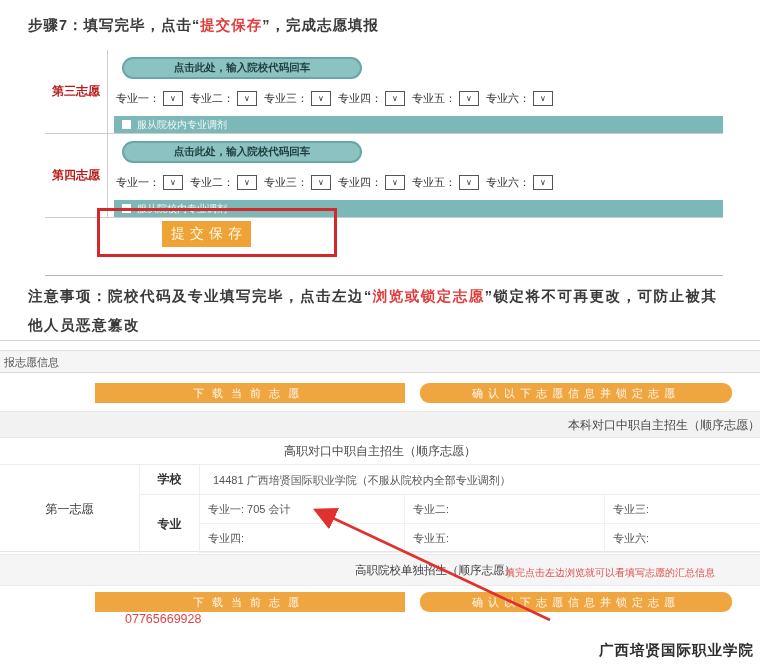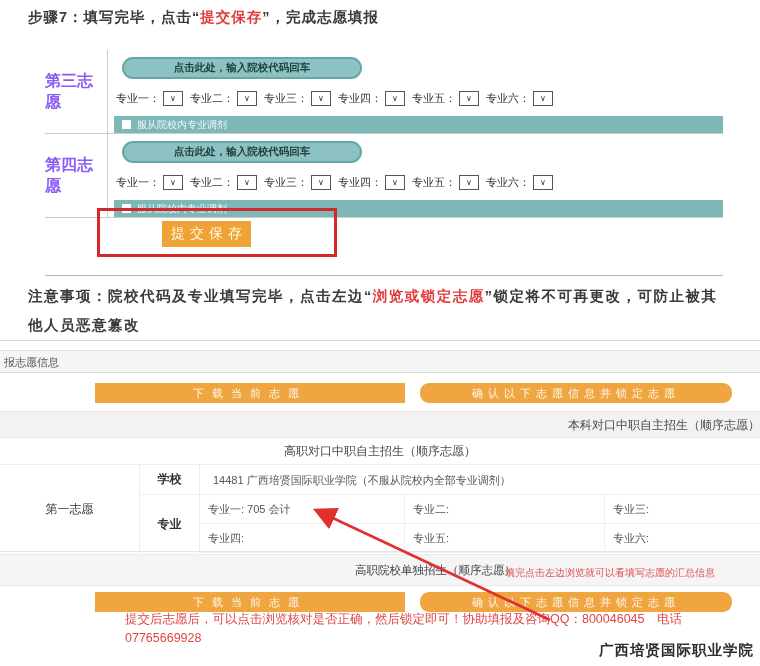--- a/index.html
+++ b/index.html
@@ -2,28 +2,28 @@
 <html><head>
 <meta charset="utf-8">
 <style>
   * { box-sizing: border-box; }
   html,body { margin:0; padding:0; background:#fff; }
   .page { position:relative; width:760px; height:666px; background:#fff;
           font-family:"Liberation Sans","DejaVu Sans",sans-serif; overflow:hidden; }
   .red { color:#e23b3b; }
 
   
-  .step-title { position:absolute; left:28px; top:8px; margin:0; font-size:14.5px;
+  .step-title { position:absolute; left:28px; top:16px; margin:0; font-size:14.5px;
                 font-weight:bold; color:#3a3a3a; letter-spacing:1px; white-space:nowrap; }
 
   
   .panel1 { position:absolute; left:45px; top:50px; width:678px; }
   .p1-section { display:flex; border-bottom:1px solid #ccc; }
   .p1-label { width:62px; flex:none; display:flex; align-items:center; justify-content:center;
-              font-size:16px; font-weight:bold; color:#8b5cf6; }
+              font-size:12px; font-weight:bold; color:#b91c1c; }
   .p1-content { flex:1; border-left:1px solid #ccc; padding:7px 0 0 6px; }
   .pill { width:240px; height:22px; margin-left:8px; background:#8cc2c2; border:2px solid #68a7a7;
           border-radius:13px; color:#1e3d3d; font-size:10.5px; font-weight:bold;
           display:flex; align-items:center; justify-content:center; cursor:pointer; }
   .major-row { margin:12px 0 0 2px; display:flex; align-items:center; font-size:11px; color:#333; }
   .mlabel { margin-right:3px; white-space:nowrap; }
   .msel { width:20px; height:15px; border:1px solid #555; background:#fff; font-size:8px; color:#333;
           display:inline-flex; align-items:center; justify-content:center; margin-right:7px; cursor:pointer; }
   .adjust-bar { margin-top:10px; height:17px; background:#7db8b9; display:flex; align-items:center;
                 font-size:10px; color:#eef8f8; padding-left:8px; gap:6px; }
@@ -208,21 +208,20 @@
       <span class="dz-tip">填完点击左边浏览就可以看填写志愿的汇总信息</span>
     </div>
 
     <div class="btn-row bottom">
       <button class="obtn left">下载当前志愿</button>
       <button class="obtn right">确认以下志愿信息并锁定志愿</button>
     </div>
   </div>
 
   <p class="contact">
-    <span>提交后志愿后，可以点击浏览核对是否正确，然后锁定即可！协助填报及咨询QQ：800046045　电话</span>
     <span>07765669928</span>
   </p>
 
   <div class="college">广西培贤国际职业学院</div>
 
   <svg class="arrow-svg" viewBox="0 0 760 666">
     <defs>
       <marker id="ah" markerWidth="9" markerHeight="9" refX="6" refY="4.5" orient="auto">
         <path d="M0,0 L9,4.5 L0,9 z" fill="#e03030"></path>
       </marker>

